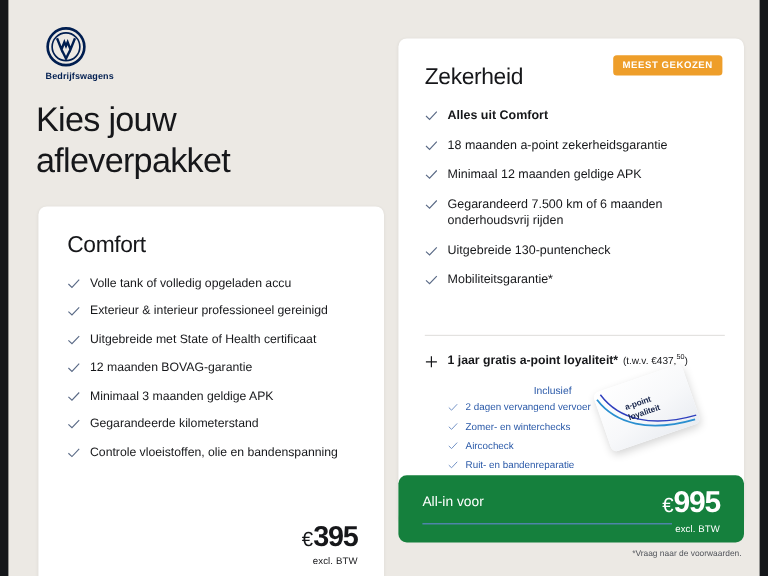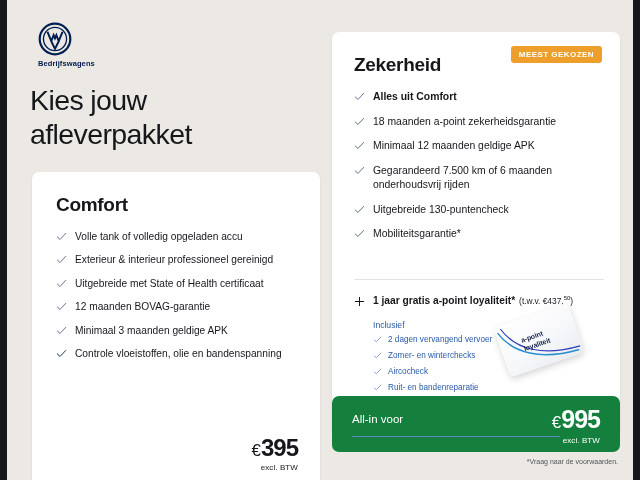--- a/index.html
+++ b/index.html
@@ -30,21 +30,21 @@
 
   
   .card{
     position:absolute;background:#fff;border-radius:7px;
     box-shadow:0 1px 3px rgba(0,0,0,.07);
   }
   #comfort-card{left:32px;top:172px;width:288px;height:330px;}
   #zekerheid-card{left:332px;top:32px;width:288px;height:404px;}
 
   .card-title{
-    font-size:19px;font-weight:700;color:#16171a;letter-spacing:-.3px;text-align:right;
+    font-size:19px;font-weight:400;color:#16171a;letter-spacing:-.3px;text-align:right;
   }
   #comfort-card .card-title{position:absolute;left:24px;top:22px;}
   #zekerheid-card .card-title{position:absolute;left:22px;top:22px;}
 
   .badge{
     position:absolute;right:18px;top:14px;
     background:#ee9e2a;color:#fff;border-radius:3px;
     font-size:8px;font-weight:700;letter-spacing:.45px;
     padding:4px 8px 4px 8px;
   }
@@ -71,21 +71,21 @@
   .plusrow .plus{
     position:absolute;left:0;top:1px;width:11px;height:11px;
   }
   .plusrow .ptext{
     padding-left:19px;font-size:10.2px;font-weight:700;color:#16171a;line-height:1.2;
   }
   .plusrow .pvalue{font-weight:400;font-size:8.4px;color:#16171a;margin-left:4px;}
   .sup{font-size:6px;vertical-align:super;}
 
   #inclusief{position:absolute;left:41px;top:288px;width:175px;}
-  .inc-title{font-size:8.6px;color:#2a59a8;margin-bottom:5px;}
+  .inc-title{font-size:8.6px;color:#2a59a8;margin-bottom:5px;text-align:center;}
   ul.inc{list-style:none;margin:0;padding:0;}
   ul.inc li{
     position:relative;padding-left:15px;
     font-size:8.2px;line-height:1.2;color:#2a59a8;margin-bottom:6px;
   }
   .check-sm{position:absolute;left:0;top:1px;width:9px;height:7px;}
 
   
   #loyalty-card{
     position:absolute;left:500px;top:314px;width:78px;height:52px;
@@ -180,20 +180,21 @@
       <li>
         <svg class="check" viewBox="0 0 12 10">
             <path d="M1 5.2 L4.3 8.3 L11 1.2" fill="none" stroke="#5a6a86" stroke-width="1.05"></path>
           </svg>
         <span>Minimaal 3 maanden geldige APK</span>
       </li>
       <li>
         <svg class="check" viewBox="0 0 12 10">
             <path d="M1 5.2 L4.3 8.3 L11 1.2" fill="none" stroke="#5a6a86" stroke-width="1.05"></path>
           </svg>
+        <span>Gegarandeerde kilometerstand</span>
       </li>
       <li>
         <svg class="check" viewBox="0 0 12 10">
             <path d="M1 5.2 L4.3 8.3 L11 1.2" fill="none" stroke="#5a6a86" stroke-width="1.05"></path>
           </svg>
         <span>Controle vloeistoffen, olie en bandenspanning</span>
       </li>
     </ul>
 
     <div id="comfort-price">

